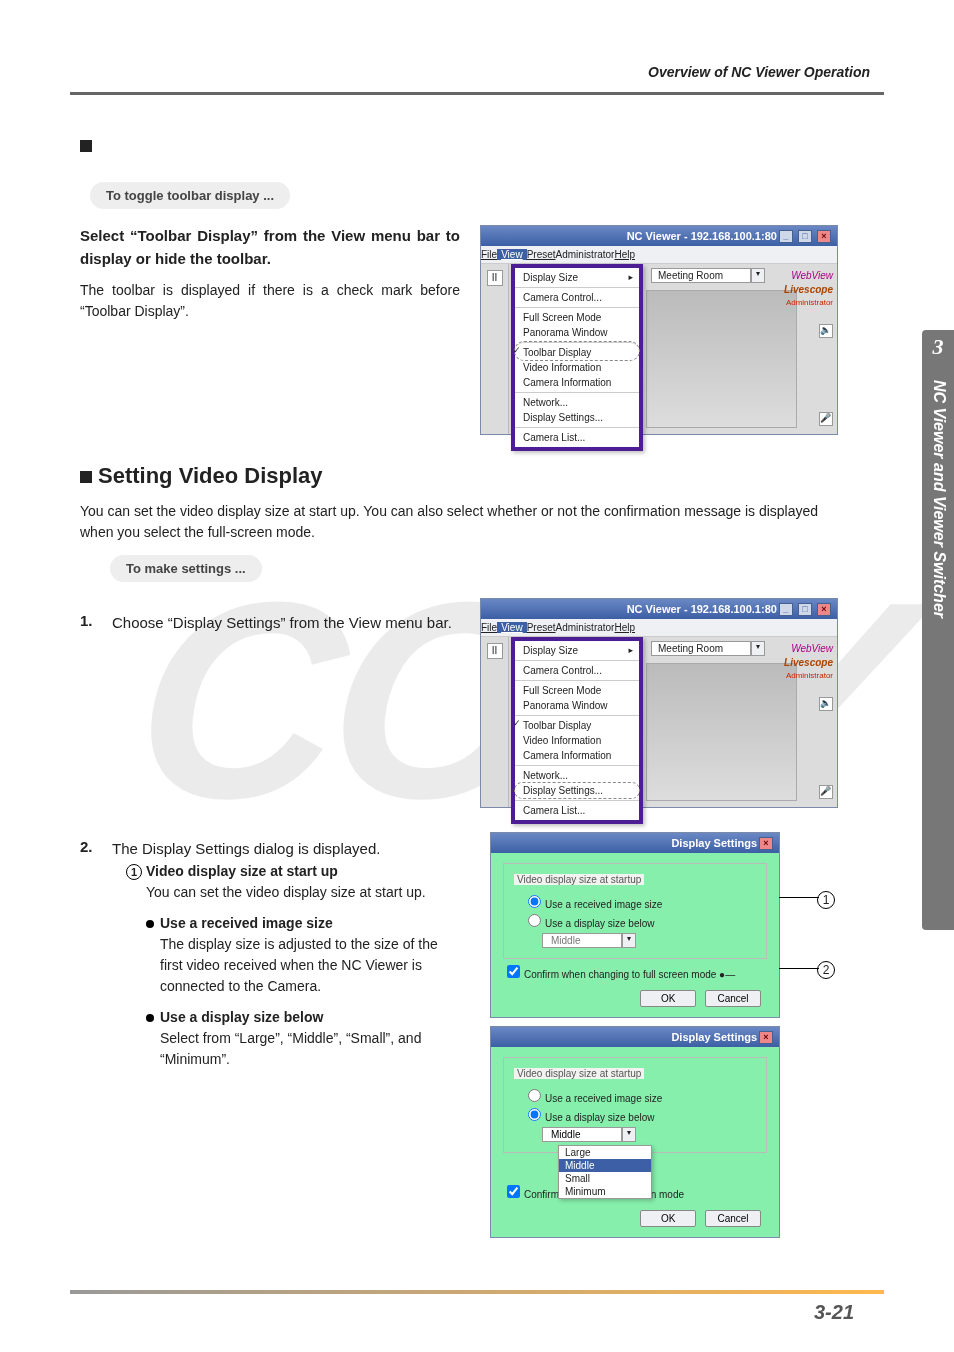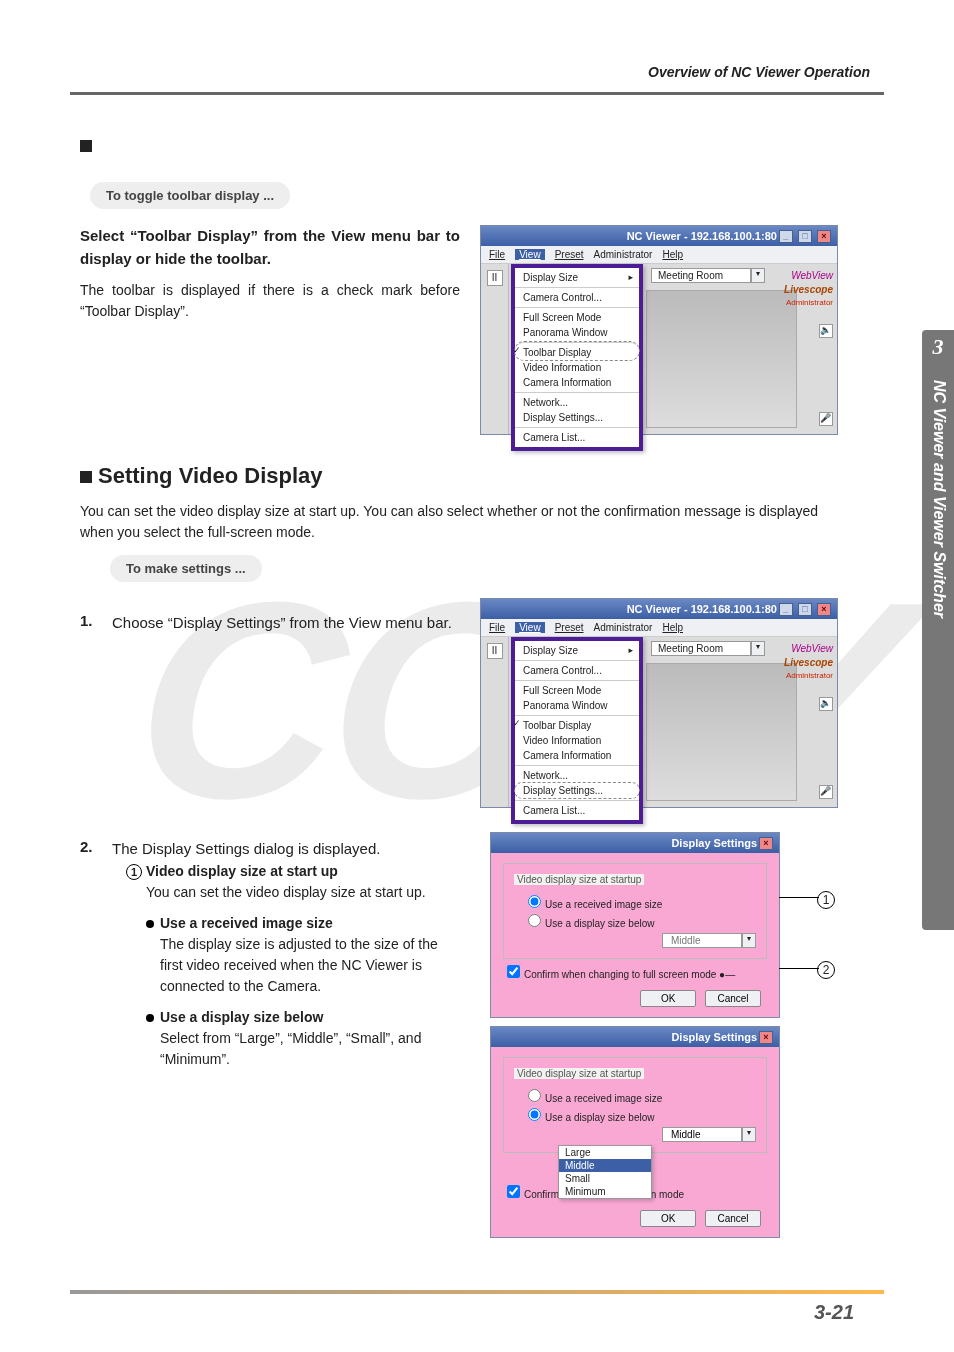--- a/index.html
+++ b/index.html
@@ -29,21 +29,21 @@
   .side-tab .num { position:absolute; top:4px; left:0; width:32px; text-align:center; color:#fff; font-style:italic; font-weight:bold; font-size:22px; font-family: Georgia, serif; }
   .side-tab .label { position:absolute; top:50px; left:6px; width:20px; height:520px; color:#fff; writing-mode:vertical-rl; font-weight:bold; font-style:italic; font-size:16px; }
   .pgnum { position:absolute; right:100px; bottom:28px; font-weight:bold; font-style:italic; font-size:20px; color:#555; }
   .btm-rule { position:absolute; left:70px; right:70px; bottom:58px; height:4px; background:linear-gradient(to right,#999,#ffb84d); }
 
   
   .win { width:358px; border:1px solid #7a8aa8; background:#e8e8e8; font-size:10px; margin-bottom:10px; }
   .titlebar { background:linear-gradient(#6a88c4,#3c5fa5); color:#fff; padding:3px 6px; display:flex; justify-content:flex-end; align-items:center; font-weight:bold; font-size:11px; }
   .titlebar .btns span { display:inline-block; width:14px; height:13px; background:#cfd8e8; border:1px solid #46608f; margin-left:2px; text-align:center; line-height:11px; font-size:9px; color:#3c5fa5; }
   .titlebar .btns .x { background:#e88; color:#600; }
-  .menubar { background:#eef0f3; padding:3px 8px; display:flex; gap:10px; color:#222; border-bottom:1px solid #ccc; }
+  .menubar { background:#eef0f3; padding:3px 0; display:flex; color:#222; border-bottom:1px solid #ccc; }
   .menubar span { font-size:10px; }
   .menubar .u { text-decoration:underline; }
   .winbody { display:flex; min-height:170px; position:relative; background:#dcdcdc; }
   .leftcol { width:28px; background:#dcdcdc; border-right:1px solid #bbb; display:flex; flex-direction:column; align-items:center; padding-top:6px; gap:4px; }
   .leftcol .ic { width:16px; height:16px; background:#fff; border:1px solid #999; font-size:10px; text-align:center; line-height:14px; }
   .dropdown { position:absolute; left:30px; top:0; width:132px; background:#fff; border:4px solid #4c1d95; box-shadow:2px 2px 4px rgba(0,0,0,0.25); padding:2px 0; z-index:3; }
   .dropdown .item { padding:2px 8px; font-size:10px; position:relative; }
   .dropdown .item.sep { border-top:1px solid #ccc; margin-top:2px; padding-top:4px; }
   .dropdown .item.arrow::after { content:"▸"; position:absolute; right:6px; top:2px; font-size:9px; }
   .dropdown .item.check::before { content:"✓"; position:absolute; left:-2px; top:2px; font-size:9px; }
@@ -52,29 +52,29 @@
   .rightside .brand1 { color:#a08; font-weight:normal; font-style:italic; font-size:10px; }
   .rightside .brand2 { color:#a40; font-weight:bold; font-style:italic; font-size:10px; }
   .rightside .brand3 { color:#c20; font-size:8px; }
   .cam-select { position:absolute; left:170px; top:4px; display:flex; }
   .cam-select .box { background:#fff; border:1px solid #999; padding:1px 6px; font-size:10px; width:100px; }
   .cam-select .arrow { border:1px solid #999; width:14px; text-align:center; font-size:8px; background:#eef0f3; }
   .videoarea { position:absolute; left:165px; top:26px; right:40px; bottom:6px; background:linear-gradient(#bbb,#ddd); border:1px solid #aaa; }
   .sb { position:absolute; right:4px; bottom:8px; width:14px; height:14px; border:1px solid #999; background:#fff; font-size:9px; text-align:center; }
 
   
-  .dlg { width:290px; border:1px solid #7a8aa8; background:#f9a8d4; font-size:10px; margin:8px 0 8px 10px; position:relative; }
+  .dlg { width:290px; border:1px solid #7a8aa8; background:#86efac; font-size:10px; margin:8px 0 8px 10px; position:relative; }
   .dlg .titlebar { background:linear-gradient(#6a88c4,#3c5fa5); }
   .dlg .titlebar .btns span { background:#e88; color:#600; }
   .dlg .body { padding:10px 12px 10px 12px; }
   .fieldset { border:1px solid #bbb; padding:10px 10px 10px 10px; margin-bottom:6px; }
   .fieldset .legend { font-size:10px; margin:-18px 0 6px 0; background:#f2f2f0; display:inline-block; padding:0 3px; color:#555; }
   .radio { font-size:10px; margin:4px 0 4px 14px; }
   .radio input { margin-right:4px; }
-  .selbox { margin-left:28px; margin-top:4px; display:flex;justify-content:flex-end; }
+  .selbox { margin-left:28px; margin-top:4px; display:flex; }
   .selbox .b { border:1px solid #999; background:#fff; padding:1px 8px; width:80px; color:#777; }
   .selbox .a { border:1px solid #999; width:14px; text-align:center; font-size:8px; background:#eef0f3; }
   .selbox.open .list { position:absolute; background:#fff; border:1px solid #999; width:94px; margin-top:18px; z-index:4; box-shadow:2px 2px 4px rgba(0,0,0,0.2); }
   .selbox.open .list div { padding:1px 6px; font-size:10px; }
   .selbox.open .list .hl { background:#3c5fa5; color:#fff; }
   .chk { font-size:10px; margin:6px 0 10px 4px; }
   .chk input { margin-right:4px; }
   .btnrow { text-align:right; padding-right:6px; }
   .btnrow button { width:56px; padding:2px 0; font-size:10px; border:1px solid #888; background:#eef0f3; margin-left:6px; border-radius:2px; }
   .cnum { display:inline-block; width:18px; height:18px; border:1px solid #000; border-radius:50%; text-align:center; font-size:12px; line-height:16px; }

